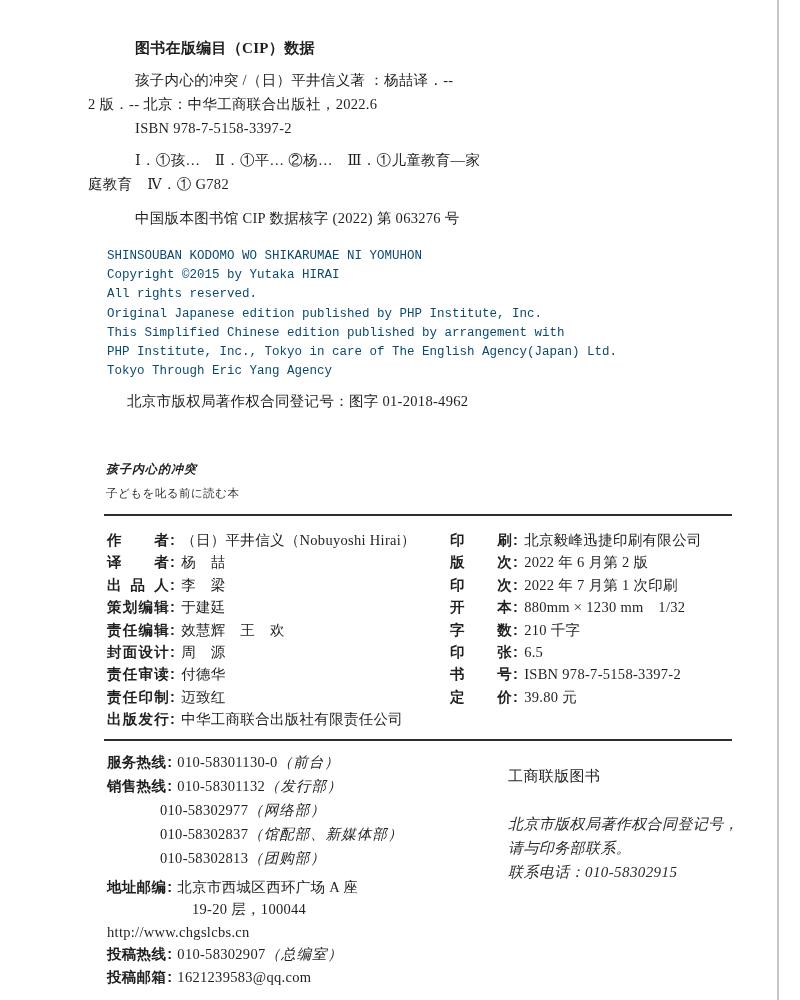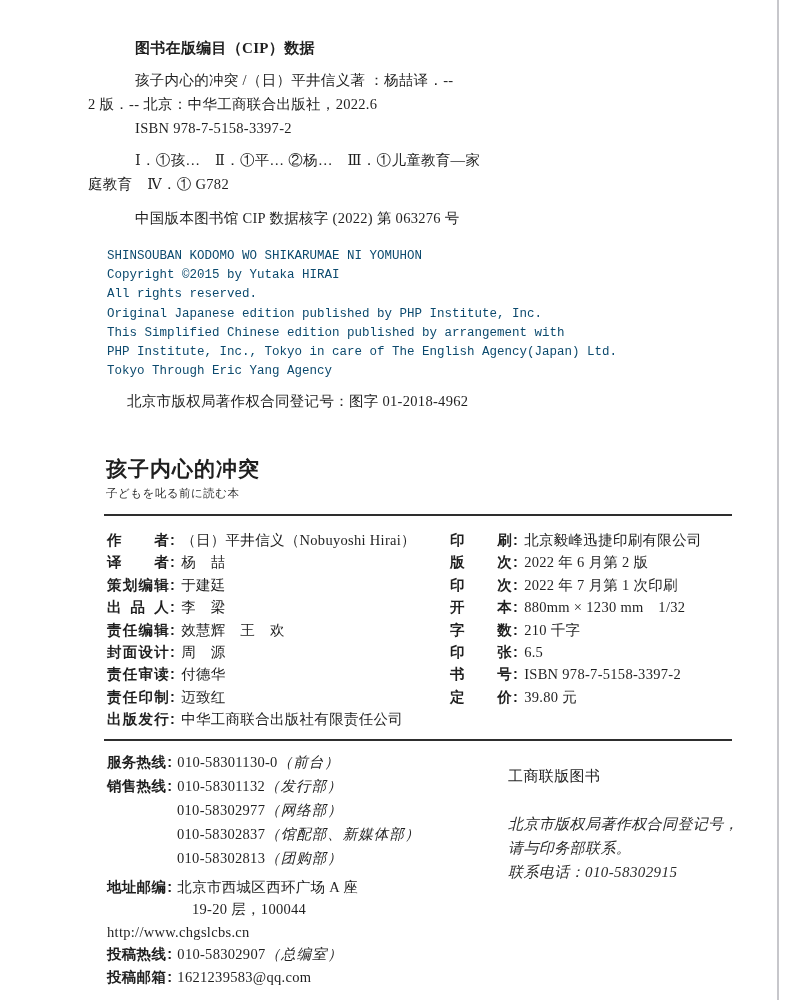--- a/index.html
+++ b/index.html
@@ -20,21 +20,21 @@
   
   .copyright-en{position:absolute;left:107px;top:247px;width:600px;
     font-family:"Liberation Mono","DejaVu Sans Mono",monospace;
     font-size:12.5px;line-height:19.2px;color:#0c4a6e;}
 
   
   .registration{position:absolute;left:107px;top:392px;font-size:14.5px;letter-spacing:.3px;margin-left:20px;}
 
   
   .titleblock{position:absolute;left:106px;top:459px;}
-  .titleblock .t{font-family:"Liberation Sans","DejaVu Sans",sans-serif;font-weight:bold;font-size:21px;line-height:20px;letter-spacing:1px;}
+  .titleblock .t{font-family:"Liberation Sans","DejaVu Sans",sans-serif;font-weight:bold;font-size:12px;line-height:20px;letter-spacing:1px;font-style:italic;}
   .titleblock .s{font-family:"Liberation Sans","DejaVu Sans",sans-serif;font-size:11.5px;color:#333;margin-top:7px;letter-spacing:.5px;}
 
   .rule{position:absolute;left:104px;width:628px;height:0;border-top:2px solid #2e2e2e;}
   .rule1{top:514px;}
   .rule2{top:739px;}
 
   
   .info{position:absolute;top:529px;font-size:14.5px;line-height:22.4px;letter-spacing:.3px;}
   .info-left{left:107px;width:340px;}
   .info-right{left:450px;width:290px;}
@@ -42,21 +42,21 @@
     font-family:"Liberation Sans","DejaVu Sans",sans-serif;font-weight:bold;font-size:14.5px;}
   .colon{font-weight:bold;margin:0 6px 0 1px;font-family:"Liberation Sans","DejaVu Sans",sans-serif;}
 
   
   .contact{position:absolute;left:107px;top:750px;font-size:14.5px;letter-spacing:.3px;}
   .crow{line-height:24px;}
   .crow2{line-height:22.4px;}
   .clbl{font-family:"Liberation Sans","DejaVu Sans",sans-serif;font-weight:bold;}
   .ccolon{font-weight:bold;margin:0 5px 0 1px;font-family:"Liberation Sans","DejaVu Sans",sans-serif;}
   .centry{display:block;}
-  .centry.cont{margin-left:70px;}
+  .centry.cont{margin-left:53px;}
   .addr2{margin-left:85px;}
   .note{font-style:italic;letter-spacing:1px;}
   .url{line-height:22.4px;}
 
   
   .notice{position:absolute;left:508px;top:764px;font-size:15px;letter-spacing:.4px;}
   .notice .imprint{line-height:24px;}
   .notice .cn{line-height:24px;}
   .notice .quality{margin-top:24px;font-style:italic;color:#2a2a2a;}
   .notice .quality div{line-height:24px;}
@@ -93,22 +93,22 @@
   <section class="titleblock">
     <div class="t">孩子内心的冲突</div>
     <div class="s">子どもを叱る前に読む本</div>
   </section>
 
   <div class="rule rule1"></div>
 
   <section class="info info-left">
     <div><span class="lbl">作者</span><span class="colon">:</span><span>（日）平井信义（Nobuyoshi Hirai）</span></div>
     <div><span class="lbl">译者</span><span class="colon">:</span><span>杨　喆</span></div>
+    <div><span class="lbl">出品人</span><span class="colon">:</span><span>李　梁</span></div>
     <div><span class="lbl">策划编辑</span><span class="colon">:</span><span>于建廷</span></div>
-    <div><span class="lbl">出品人</span><span class="colon">:</span><span>李　梁</span></div>
     <div><span class="lbl">责任编辑</span><span class="colon">:</span><span>效慧辉　王　欢</span></div>
     <div><span class="lbl">封面设计</span><span class="colon">:</span><span>周　源</span></div>
     <div><span class="lbl">责任审读</span><span class="colon">:</span><span>付德华</span></div>
     <div><span class="lbl">责任印制</span><span class="colon">:</span><span>迈致红</span></div>
     <div><span class="lbl">出版发行</span><span class="colon">:</span><span>中华工商联合出版社有限责任公司</span></div>
   </section>
 
   <section class="info info-right">
     <div><span class="lbl">印刷</span><span class="colon">:</span><span>北京毅峰迅捷印刷有限公司</span></div>
     <div><span class="lbl">版次</span><span class="colon">:</span><span>2022 年 6 月第 2 版</span></div>

